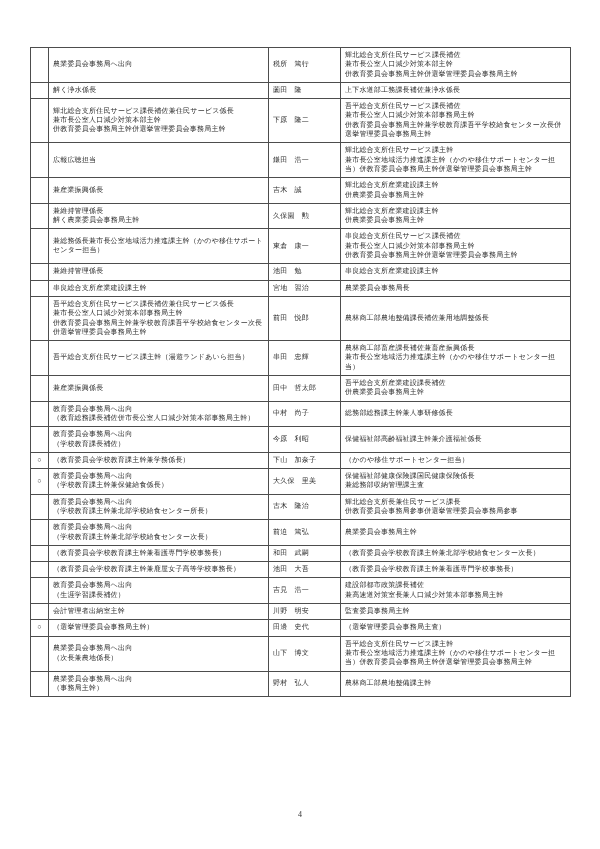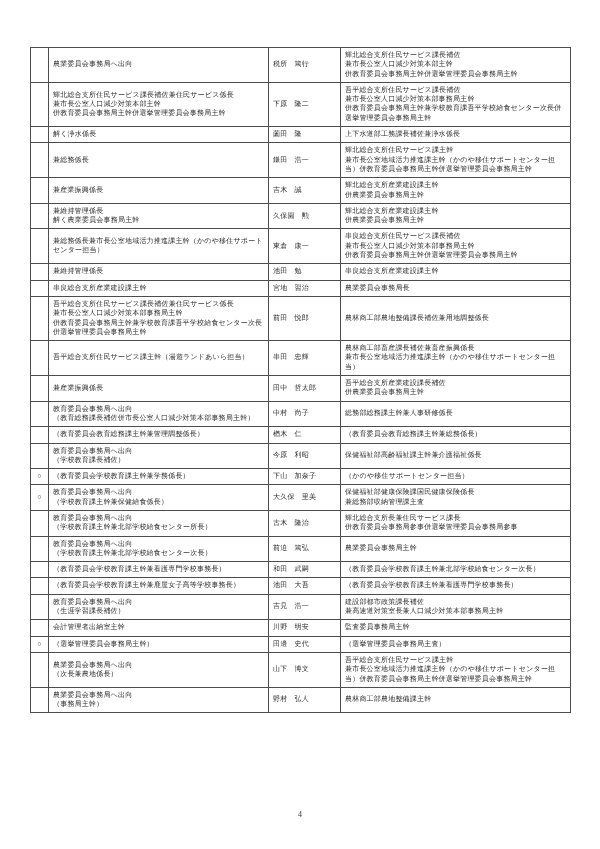--- a/index.html
+++ b/index.html
@@ -70,39 +70,39 @@
     <td class="col-mark"></td>
     <td class="col-pos">農業委員会事務局へ出向</td>
     <td class="col-name">税所　篤行</td>
     <td class="col-prev">輝北総合支所住民サービス課長補佐
 兼市長公室人口減少対策本部主幹
 併教育委員会事務局主幹併選挙管理委員会事務局主幹</td>
   </tr>
 
   <tr>
     <td class="col-mark"></td>
+    <td class="col-pos">解く浄水係長</td>
+    <td class="col-name">薗田　隆</td>
+    <td class="col-prev">上下水道部工務課長補佐兼浄水係長</td>
+  </tr>
+
+  <tr>
+    <td class="col-mark"></td>
     <td class="col-pos">輝北総合支所住民サービス課長補佐兼住民サービス係長
 兼市長公室人口減少対策本部主幹
 併教育委員会事務局主幹併選挙管理委員会事務局主幹</td>
     <td class="col-name">下原　隆二</td>
     <td class="col-prev">吾平総合支所住民サービス課長補佐
 兼市長公室人口減少対策本部事務局主幹
 併教育委員会事務局主幹兼学校教育課吾平学校給食センター次長併選挙管理委員会事務局主幹</td>
   </tr>
 
   <tr>
     <td class="col-mark"></td>
-    <td class="col-pos">解く浄水係長</td>
-    <td class="col-name">薗田　隆</td>
-    <td class="col-prev">上下水道部工務課長補佐兼浄水係長</td>
-  </tr>
-
-  <tr>
-    <td class="col-mark"></td>
-    <td class="col-pos">兼総務係長</td>
+    <td class="col-pos">広報広聴担当</td>
     <td class="col-name">鎌田　浩一</td>
     <td class="col-prev">輝北総合支所住民サービス課主幹
 兼市長公室地域活力推進課主幹（かのや移住サポートセンター担当）併教育委員会事務局主幹併選挙管理委員会事務局主幹</td>
   </tr>
 
   <tr>
     <td class="col-mark"></td>
     <td class="col-pos">兼産業振興係長</td>
     <td class="col-name">吉木　誠</td>
     <td class="col-prev">輝北総合支所産業建設課主幹
@@ -167,26 +167,20 @@
   </tr>
 
   <tr>
     <td class="col-mark"></td>
     <td class="col-pos">教育委員会事務局へ出向
 （教育総務課長補佐併市長公室人口減少対策本部事務局主幹）</td>
     <td class="col-name">中村　尚子</td>
     <td class="col-prev">総務部総務課主幹兼人事研修係長</td>
   </tr>
 
-  <tr>
-    <td class="col-mark"></td>
-    <td class="col-pos">（教育委員会教育総務課主幹兼管理調整係長）</td>
-    <td class="col-name">楢木　仁</td>
-    <td class="col-prev">（教育委員会教育総務課主幹兼総務係長）</td>
-  </tr>
 
   <tr>
     <td class="col-mark"></td>
     <td class="col-pos">教育委員会事務局へ出向
 （学校教育課長補佐）</td>
     <td class="col-name">今原　利昭</td>
     <td class="col-prev">保健福祉部高齢福祉課主幹兼介護福祉係長</td>
   </tr>
 
   <tr>

